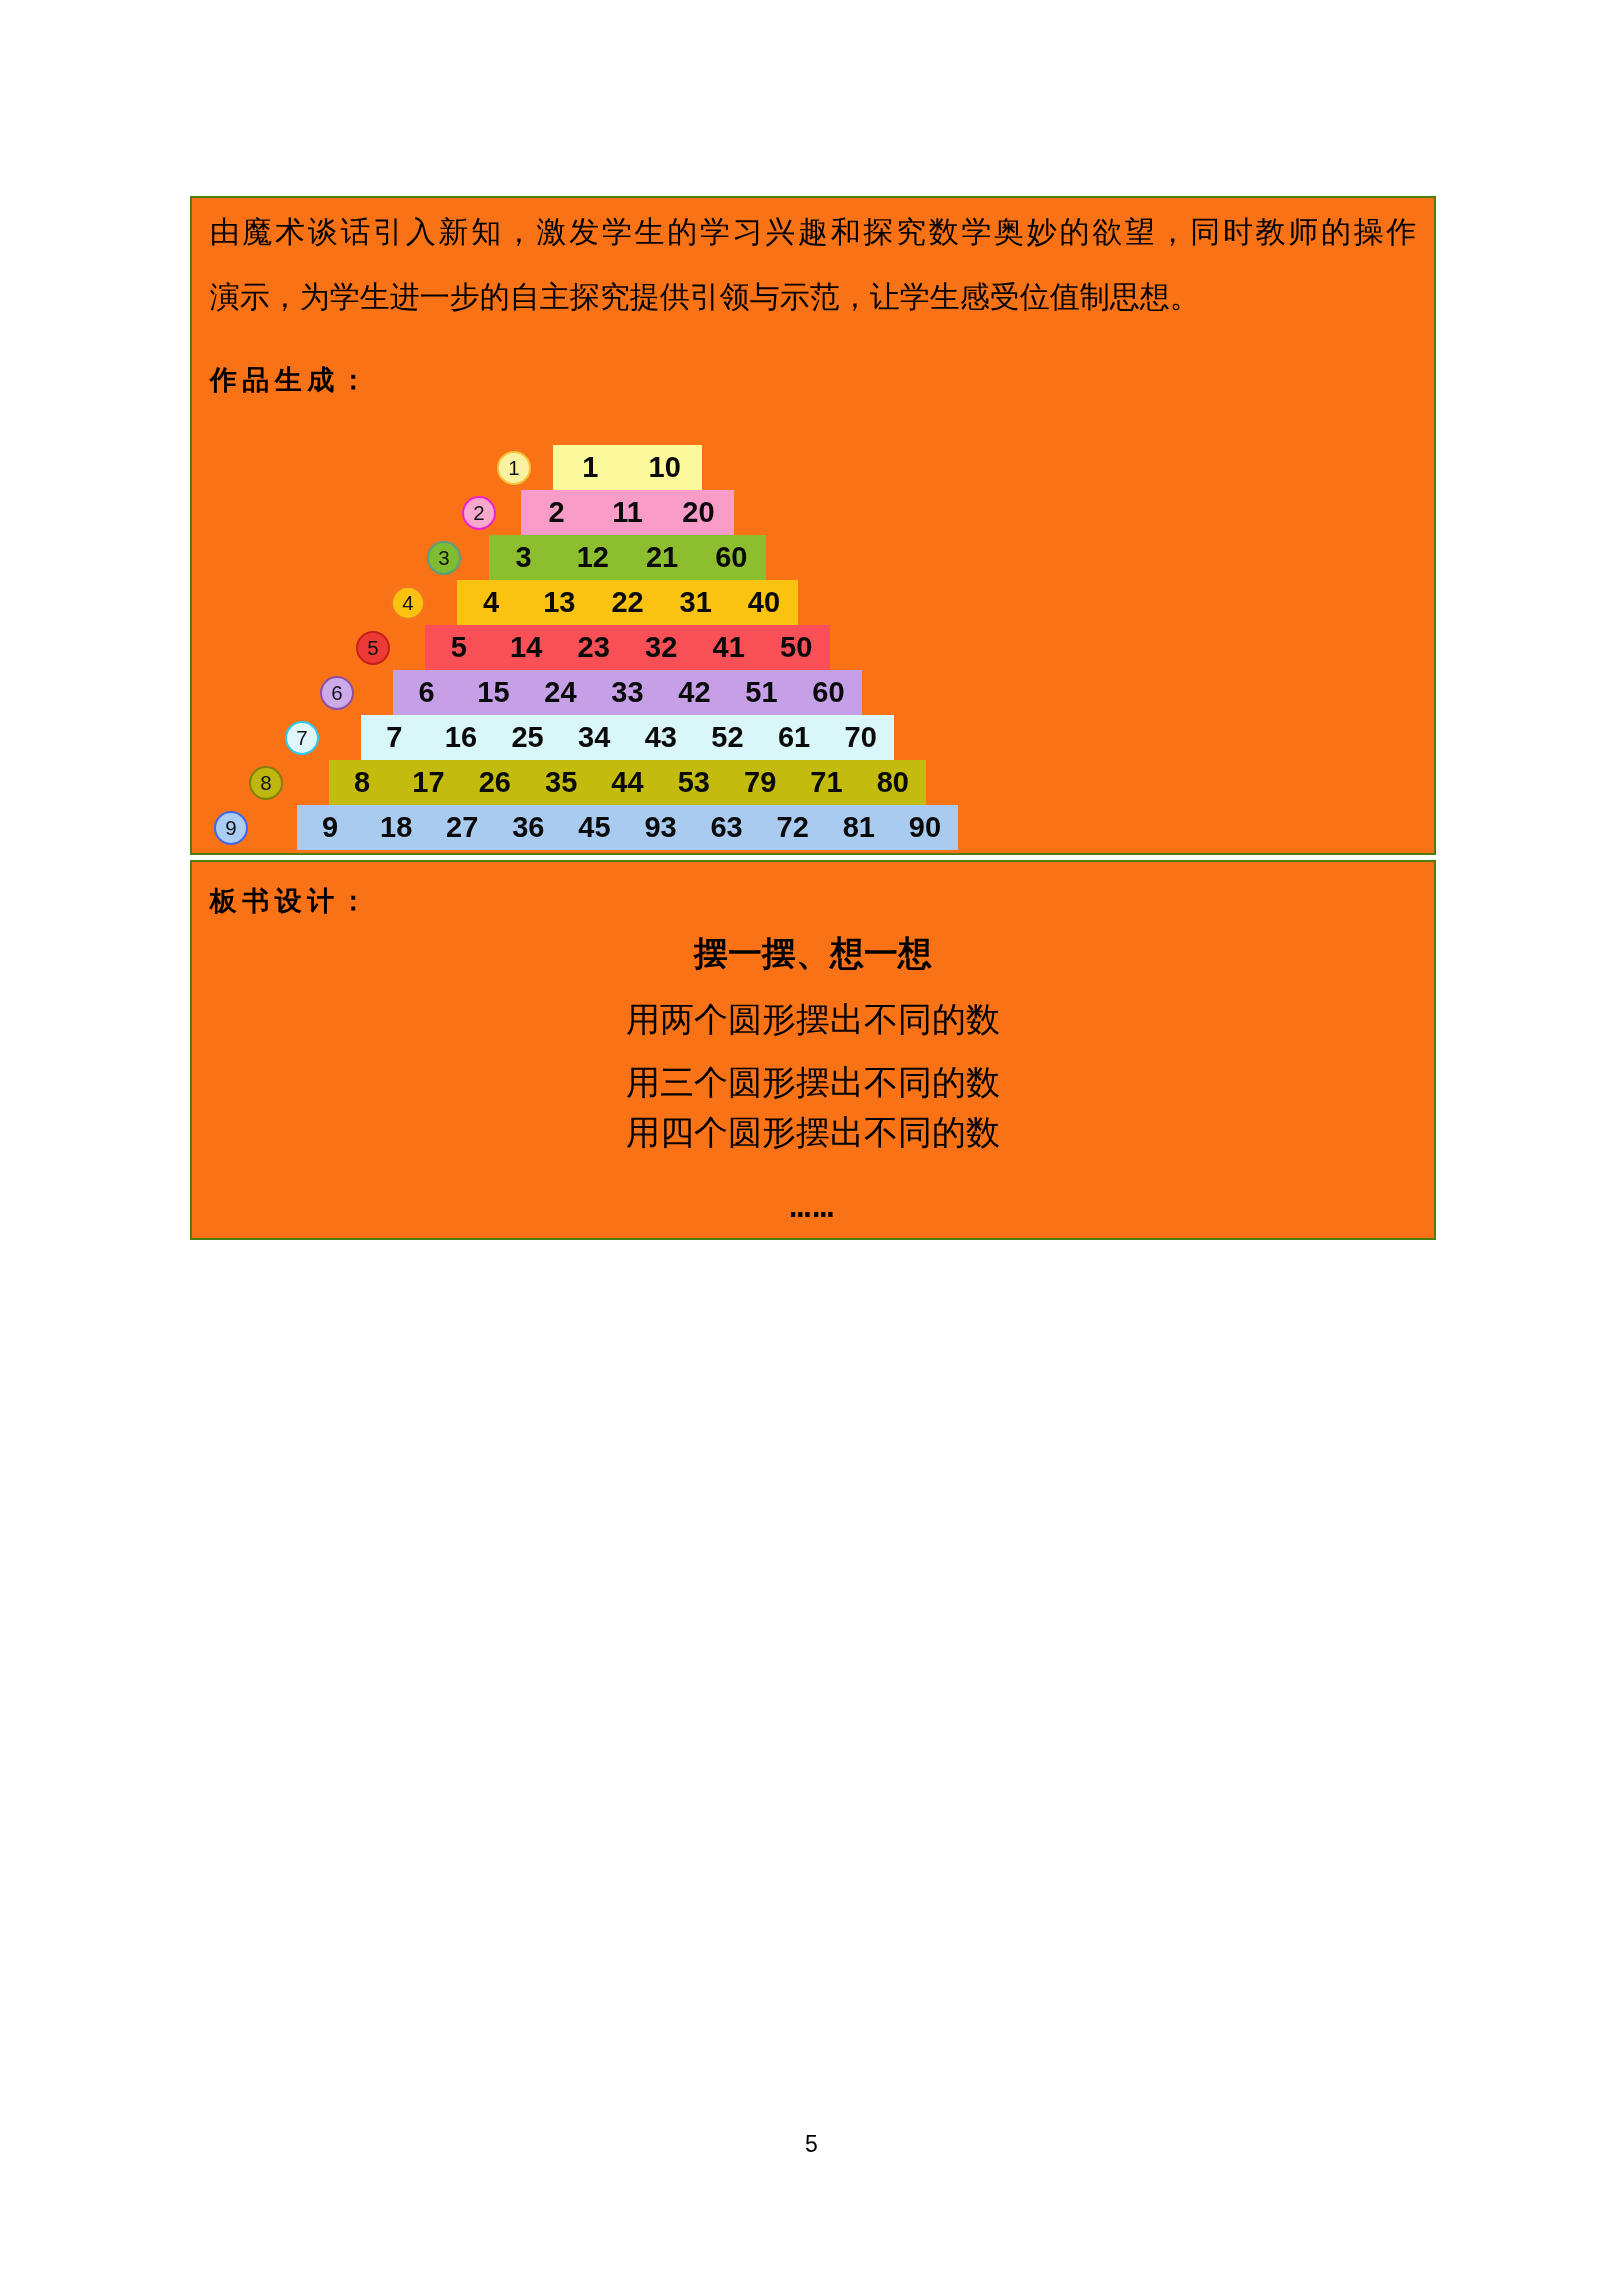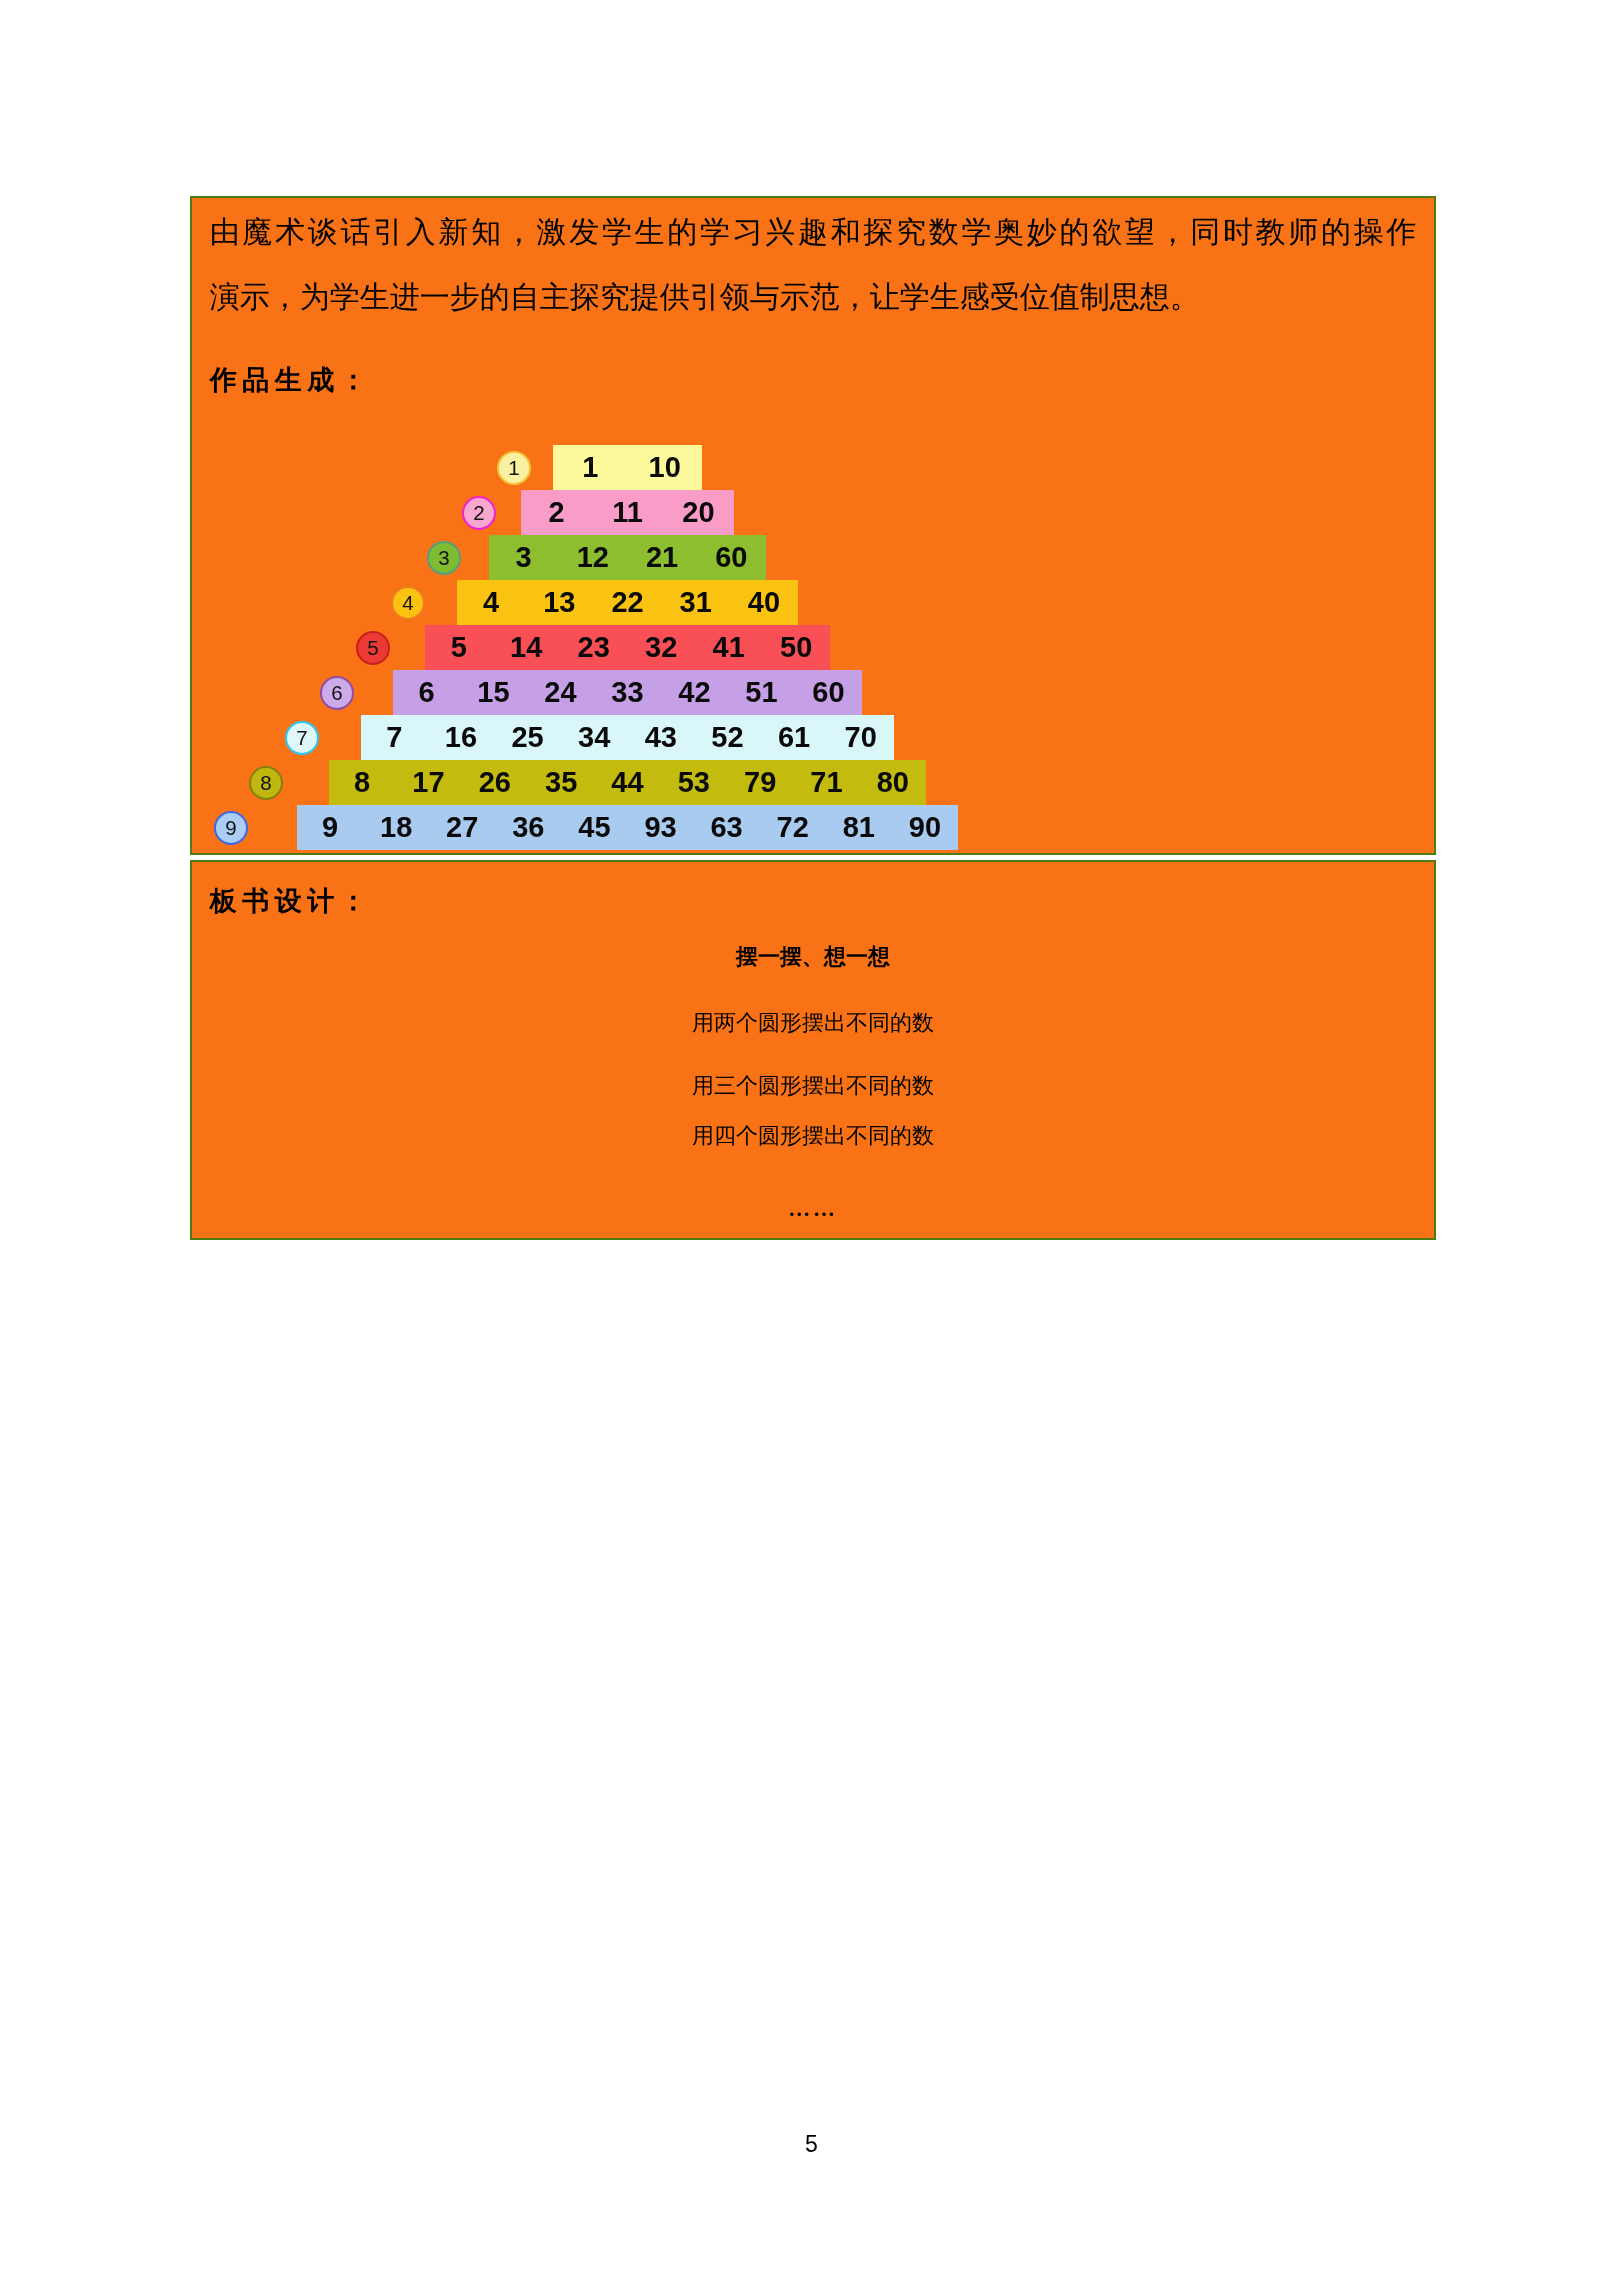--- a/index.html
+++ b/index.html
@@ -26,21 +26,21 @@
     position:absolute;display:flex;align-items:center;
     font-family:"Liberation Sans","DejaVu Sans",sans-serif;font-weight:bold;font-size:29px;color:#0a0a0a;
   }
   .pyr-num{flex:1 1 0;text-align:center;}
   .pyr-badge{
     position:absolute;width:34px;height:34px;box-sizing:border-box;border-radius:50%;
     border:2.7px solid #000;display:flex;align-items:center;justify-content:center;
     font-family:"Liberation Sans","DejaVu Sans",sans-serif;font-size:20.5px;color:#111;
   }
 
-  .bb-center{position:absolute;left:0;width:100%;text-align:center;font-size:22px;line-height:41px;}
+  .bb-center{position:absolute;left:0;width:100%;text-align:center;font-size:34px;line-height:41px;font-family:Liberation Mono, monospace;}
   #bb-title{top:74px;font-weight:bold;}
   #bb-line0{top:140px;}
   #bb-line1{top:203px;}
   #bb-line2{top:253px;}
   #bb-dots{top:326px;font-weight:bold;letter-spacing:2.7px;}
 
   #page-number{
     position:absolute;left:0;width:100%;top:2131px;text-align:center;
     font-size:23px;font-family:"Liberation Sans","DejaVu Sans",sans-serif;
   }

